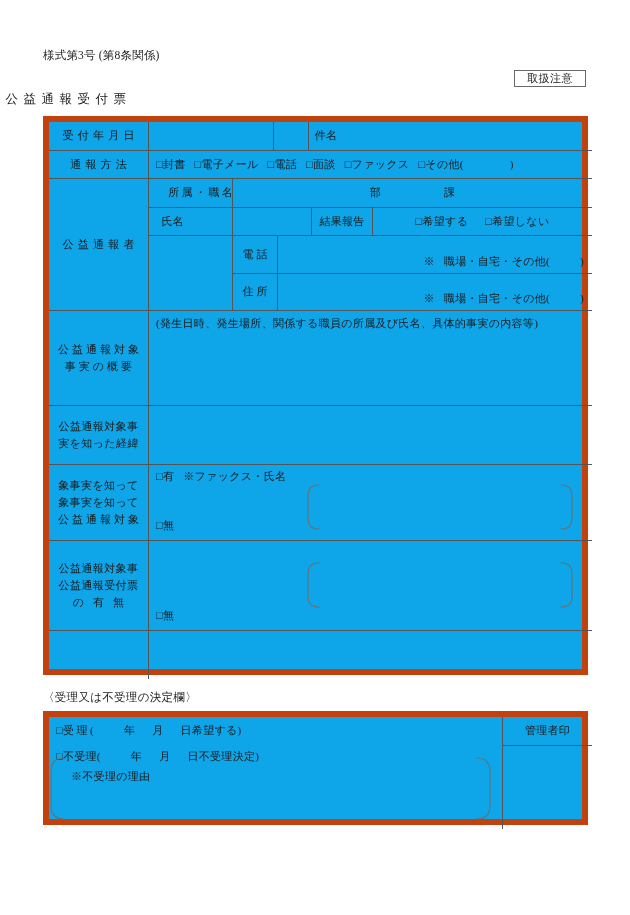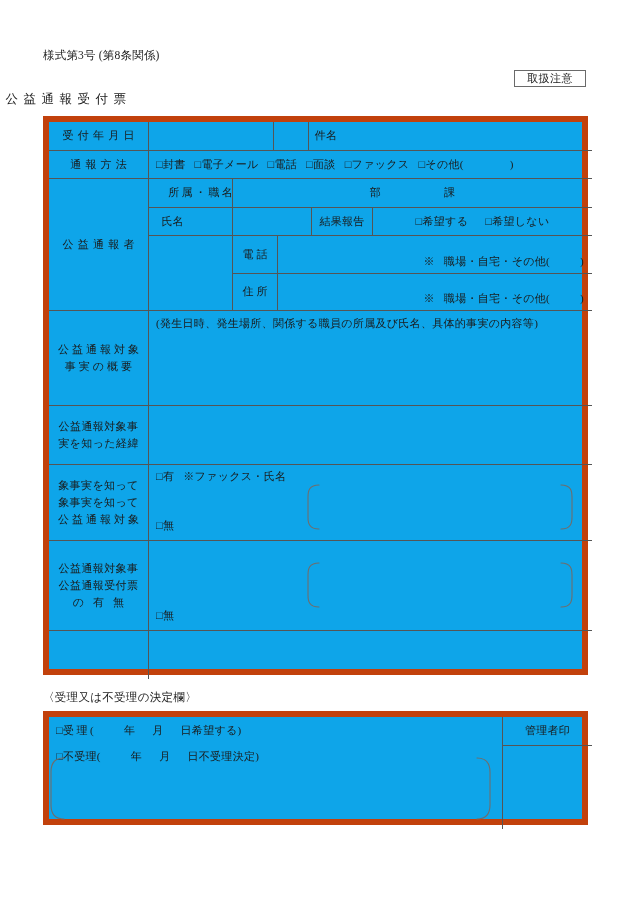--- a/index.html
+++ b/index.html
@@ -317,20 +317,23 @@
         <span class="cb">□</span><span style="letter-spacing:2.5px;">受理</span><span>(</span><span class="gap-l"></span><span>年</span><span class="gap-m"></span><span>月</span><span class="gap-m"></span><span>日</span><span>希望する)</span>
       </span>
     </div>
 
     <div class="cell c-left" style="left:0; top:26px; width:453px; height:22px; padding-left:7px;align-items:flex-end;">
       <span class="inline-row">
         <span class="cb">□</span><span>不受理</span><span>(</span><span class="gap-l"></span><span>年</span><span class="gap-m"></span><span>月</span><span class="gap-m"></span><span>日</span><span>不受理決定)</span>
       </span>
     </div>
 
+    <div class="cell c-topleft" style="left:0; top:49px; width:453px; height:62px; padding:3px 0 0 22px;">
+      <span class="lbl-tight">※不受理の理由</span>
+    </div>
 
     <div class="cell c-center" style="left:454px; top:0; width:89px; height:28px;">
       <span class="lbl-tight">管理者印</span>
     </div>
     <div class="cell c-center" style="left:454px; top:29px; width:89px; height:83px;">
       <span></span>
     </div>
   </div>
 
   <div class="bracket" style="left:48px; top:757px; width:445px; height:63px;">

